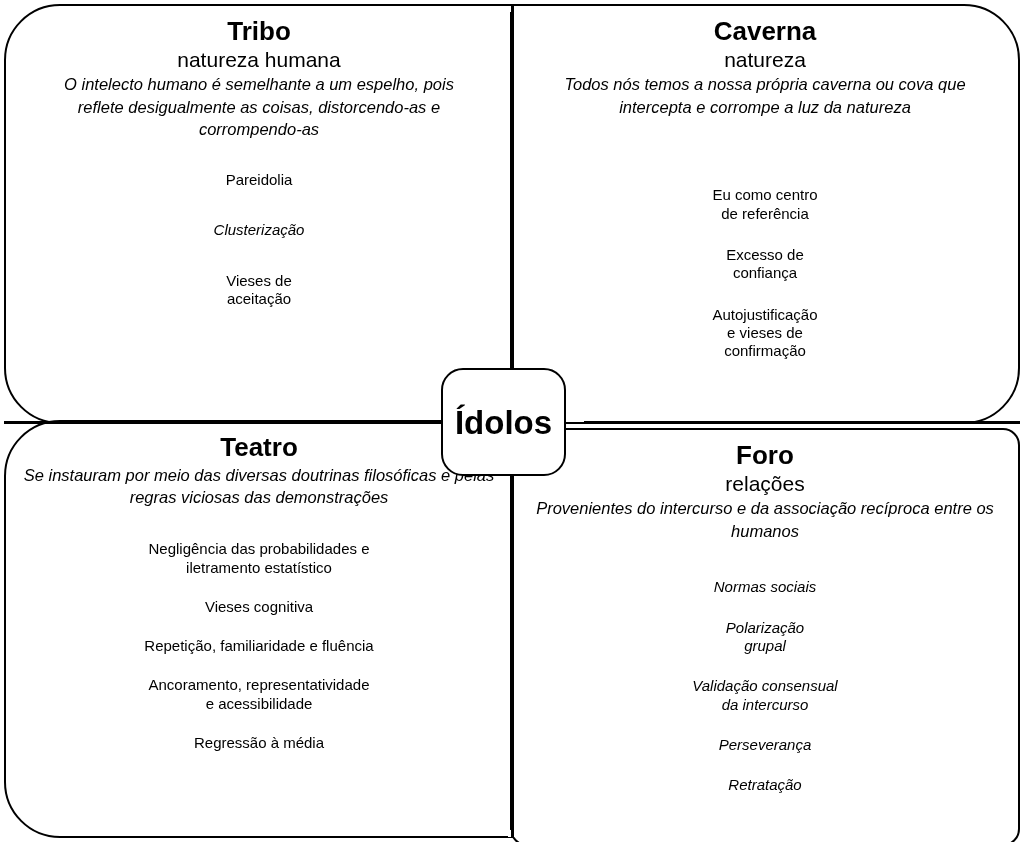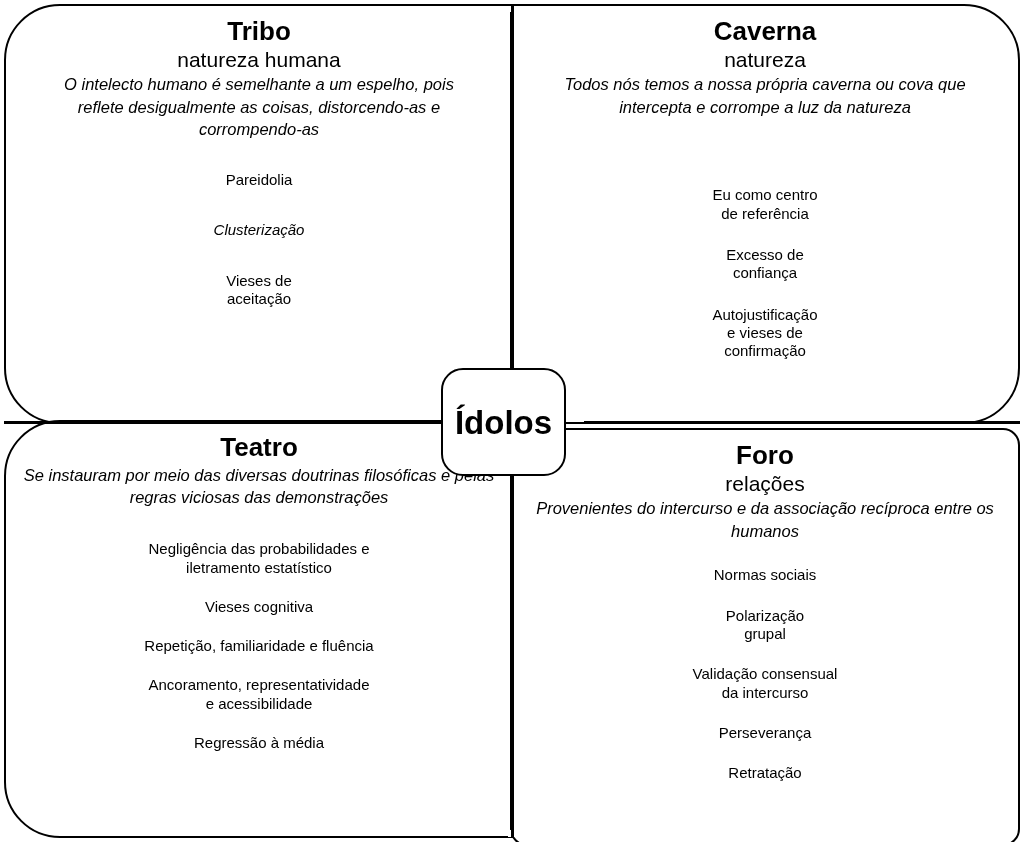--- a/index.html
+++ b/index.html
@@ -118,21 +118,21 @@
 
   #quad-caverna .q-desc  { width: 440px; }
   #quad-caverna .q-items { margin-top: 68px; }
   #quad-caverna .q-item  { margin-bottom: 23px; }
 
   #quad-teatro .q-desc   { width: 480px; }
   #quad-teatro .q-items  { margin-top: 31px; }
   #quad-teatro .q-item   { margin-bottom: 21px; }
 
   #quad-foro .q-desc   { width: 458px; }
-  #quad-foro .q-items  { margin-top: 24px; }
+  #quad-foro .q-items  { margin-top: 36px; font-style: italic; }
   #quad-foro .q-item   { margin-bottom: 22px; }
 
   
   .connector {
     position: absolute;
     background: #000000;
     z-index: 5;
   }
   #center-node {
     position: absolute;

